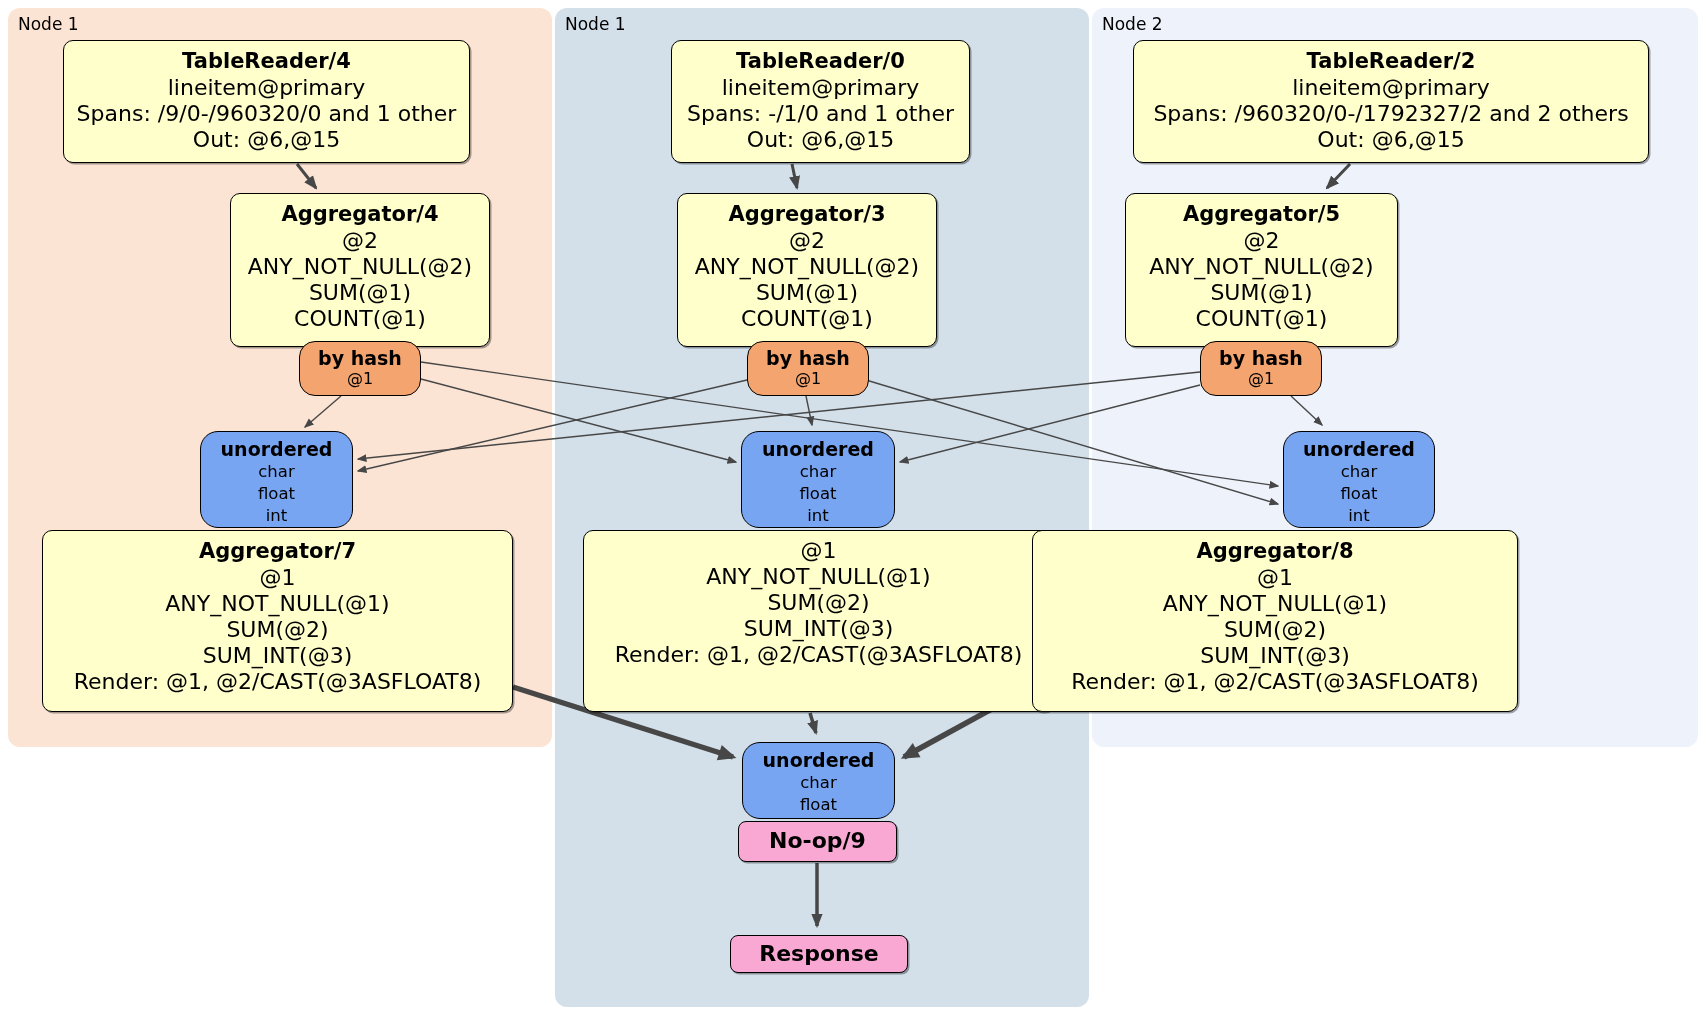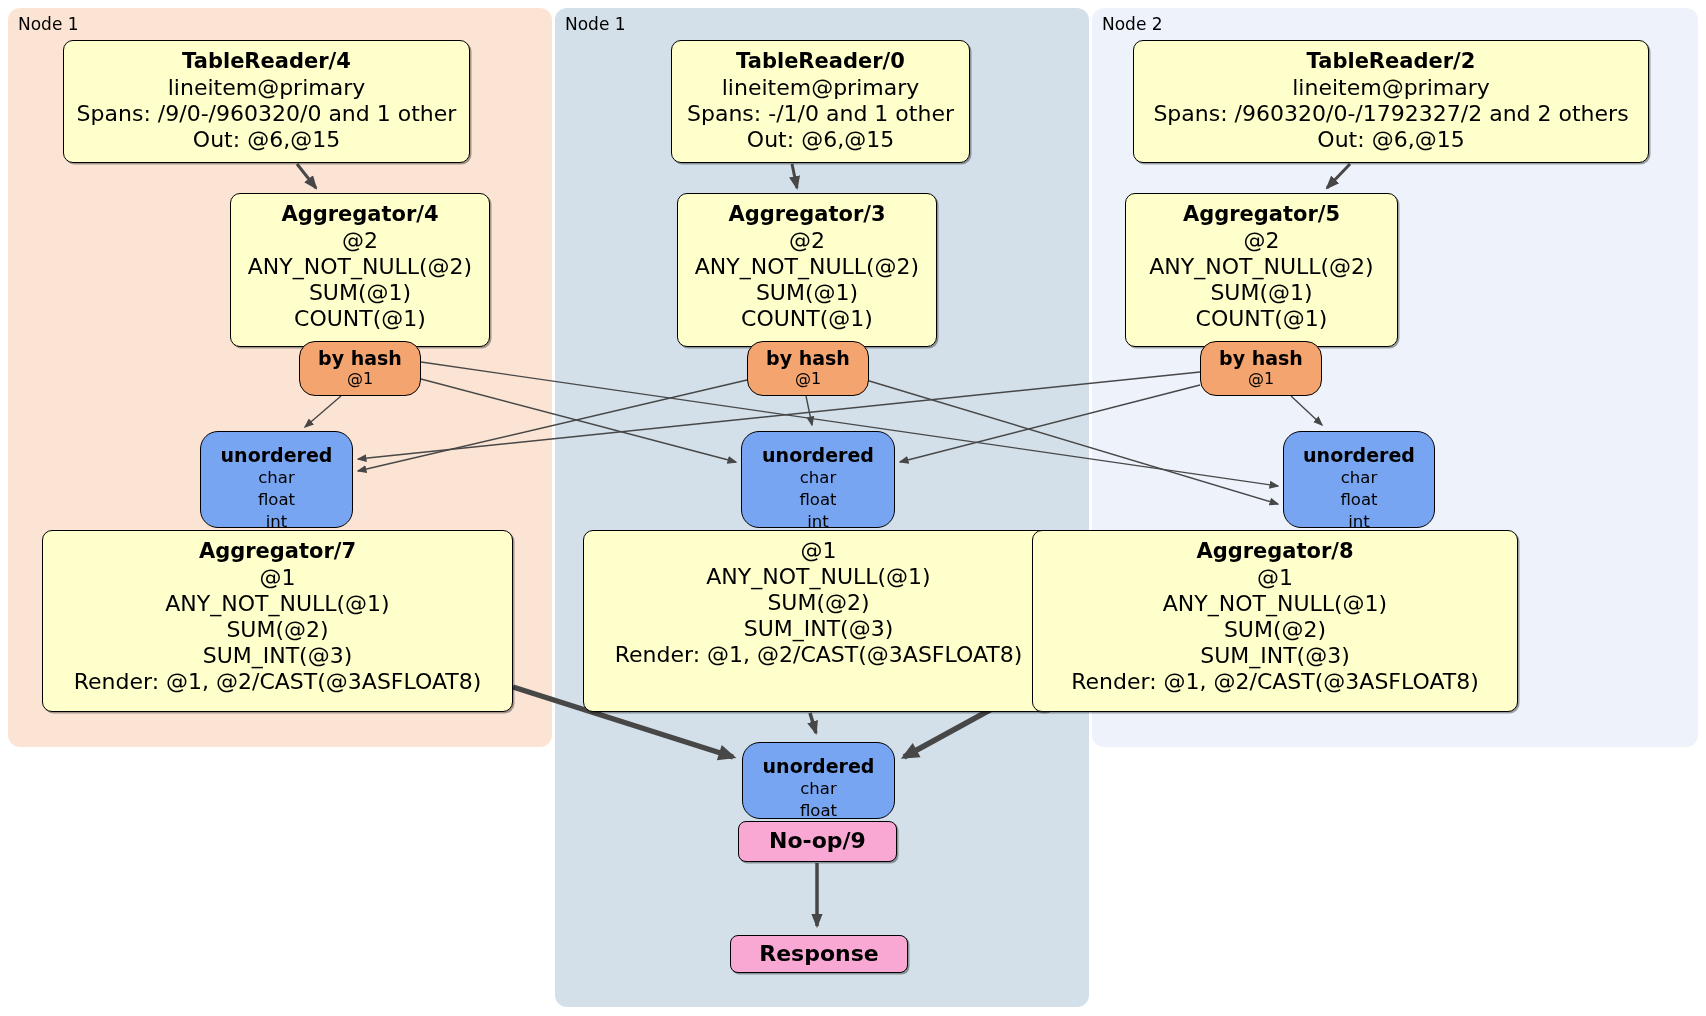--- a/index.html
+++ b/index.html
@@ -21,21 +21,21 @@
   .ptitle{font-size:21px;font-weight:bold;line-height:27px;white-space:nowrap;}
   .prow{font-size:22px;line-height:26px;white-space:nowrap;}
   .router{
     position:absolute;z-index:4;background:#f4a46e;border:1.6px solid #000;
     border-radius:16px;text-align:center;box-sizing:border-box;padding-top:5px;
   }
   .rtitle{font-size:19px;font-weight:bold;line-height:22px;}
   .rsub{font-size:16px;line-height:20px;}
   .sync{
     position:absolute;z-index:3;background:#78a5f1;border:1.6px solid #000;
-    border-radius:18px;text-align:center;box-sizing:border-box;padding-top:12px;
+    border-radius:18px;text-align:center;box-sizing:border-box;padding-top:6px;
   }
   .stitle{font-size:19px;font-weight:bold;line-height:23px;}
   .srow{font-size:16.5px;line-height:22px;}
   .minibox{
     position:absolute;z-index:3;background:#f9a8d4;border:1.6px solid #000;
     border-radius:8px;text-align:center;box-sizing:border-box;
     box-shadow:1.5px 1.5px 0 rgba(0,0,0,0.35);
   }
   .mtitle{font-size:22px;font-weight:bold;line-height:38px;white-space:nowrap;}
 </style>

